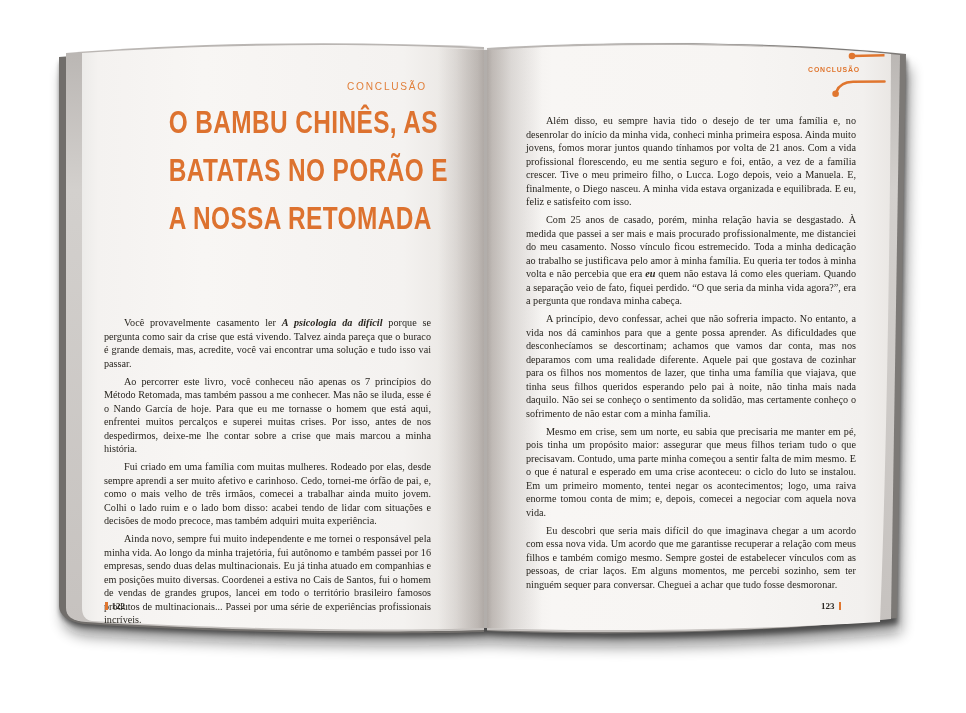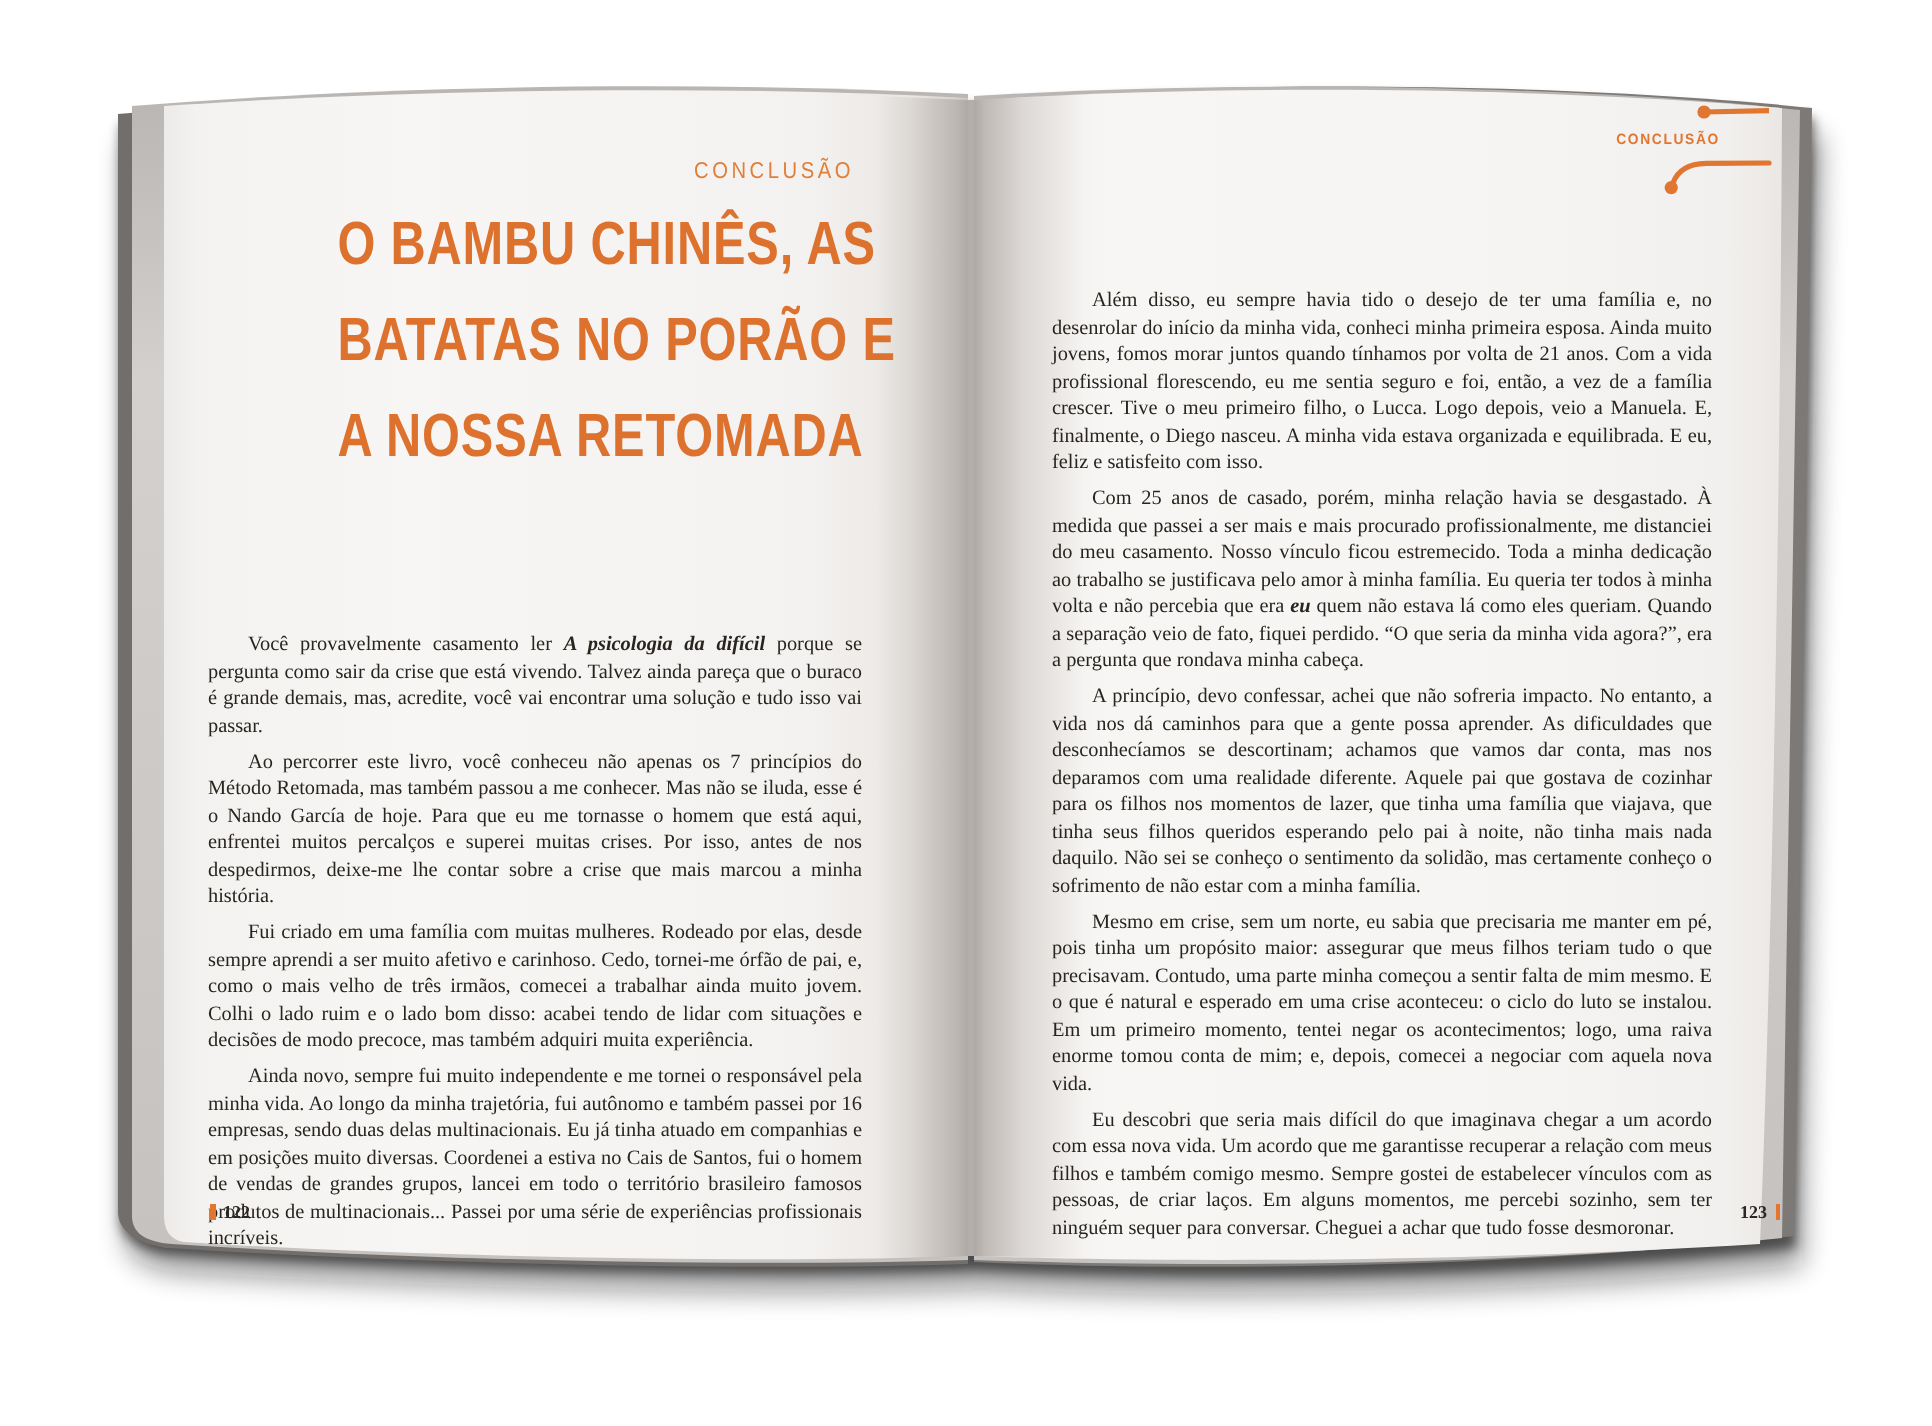--- a/index.html
+++ b/index.html
@@ -14,32 +14,32 @@
   .chapter-title{position:absolute;left:140px;top:98px;width:287px;text-align:center;
     font-family:"Liberation Sans",sans-serif;font-weight:700;font-size:30.5px;
     line-height:48px;color:#dd722f;transform:scaleX(.8);transform-origin:50% 0;
     letter-spacing:.5px;}
   .chapter-title .tline{white-space:nowrap;}
 
   .body-col{position:absolute;text-align:justify;color:#28251f;
     font-family:"Liberation Serif",serif;font-size:10.2px;line-height:13.5px;}
   .body-col .para{margin:0 0 4.6px 0;text-indent:20px;}
   .body-left{left:104px;top:316px;width:327px;}
-  .body-right{left:526px;top:114px;width:330px;margin-top:30px;}
+  .body-right{left:526px;top:114px;width:330px;}
   .em{font-style:italic;font-weight:bold;}
   .b{font-weight:normal;}
 
   
   .running-head{position:absolute;left:700px;top:65px;width:160px;text-align:right;
     font-family:"Liberation Sans",sans-serif;font-size:7.5px;font-weight:700;
     letter-spacing:.9px;color:#e0762f;transform:scaleX(.92);transform-origin:100% 50%;}
   .folio{position:absolute;top:601px;display:flex;align-items:center;gap:4px;
     font-family:Liberation Serif, serif;font-size:9px;font-weight:700;color:#2b2823;}
   .folio-left{left:105px;}
-  .folio-right{left:790px;width:100px;justify-content:flex-end;}
+  .folio-right{left:741px;width:100px;justify-content:flex-end;}
   .folio .bar{display:inline-block;width:2.5px;height:8.5px;background:#e0762f;}
 </style>
 </head>
 <body>
 
 <div class="stage">
 
   <svg class="book-art" viewBox="0 0 966 713" aria-hidden="true">
     <defs>
       <filter id="blurBig" x="-20%" y="-20%" width="140%" height="140%">

